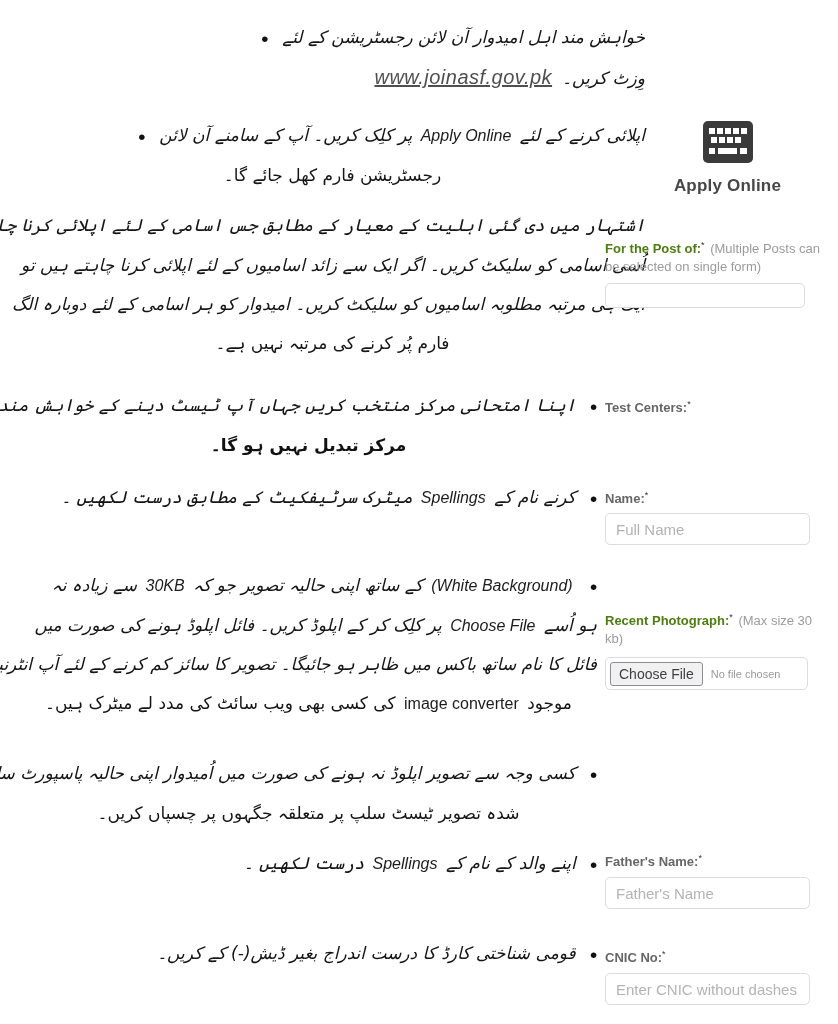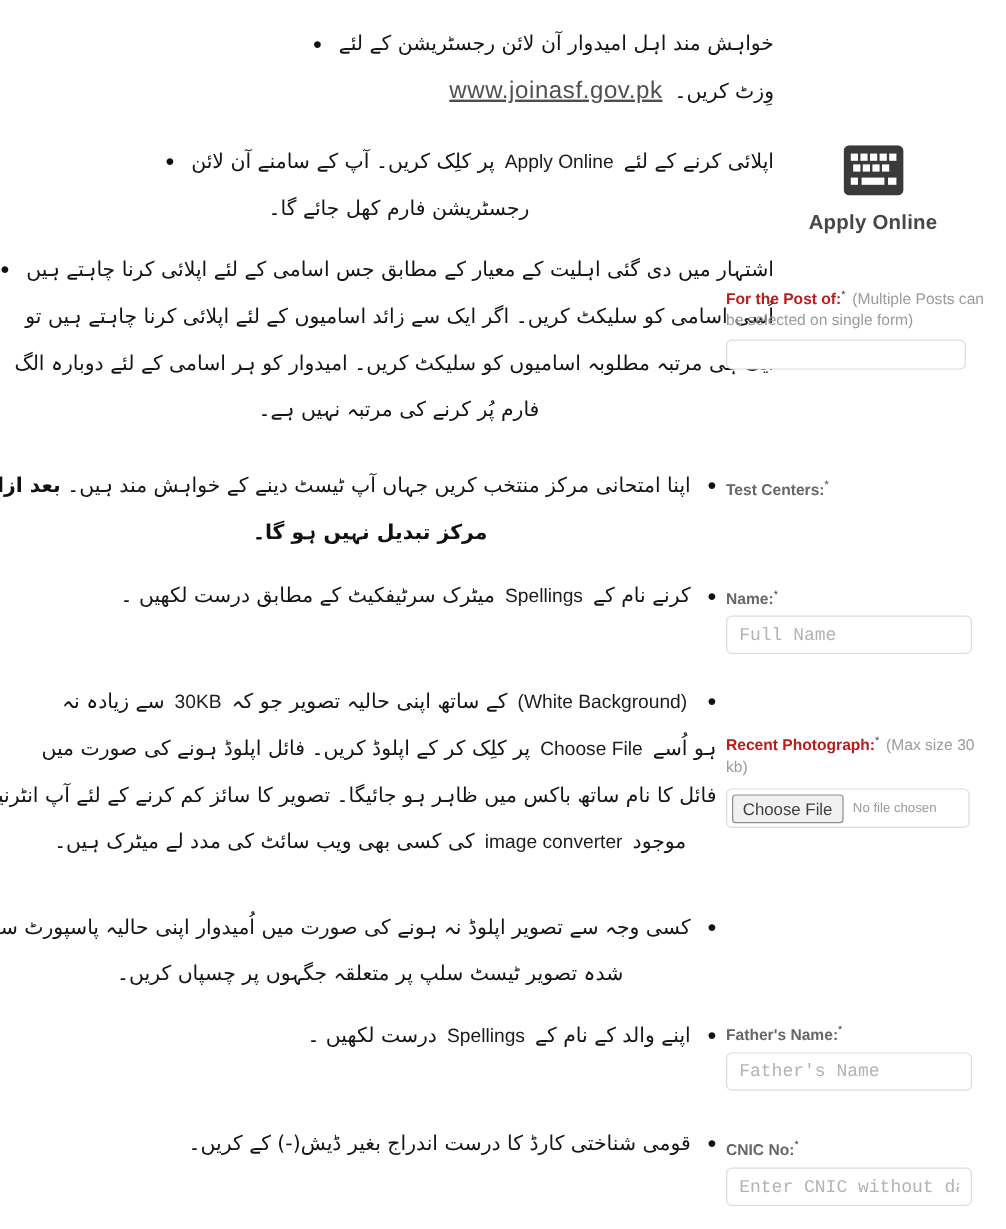--- a/index.html
+++ b/index.html
@@ -6,49 +6,49 @@
   #page{position:relative;width:838px;height:1024px;background:#ffffff;overflow:hidden;
         font-family:"Liberation Sans",sans-serif;}
 
   
   .instructions{position:absolute;left:20px;top:0;width:625px;height:1024px;direction:rtl;}
   .item{position:absolute;right:0;left:0;color:#151515;}
   .item-1{top:18px}.item-2{top:116px}.item-3{top:206px}.item-4{top:386px}
   .item-5{top:478px}.item-6{top:566px}.item-7{top:754px}.item-8{top:844px}.item-9{top:934px}
   .item-4,.item-5,.item-6,.item-7,.item-8,.item-9{padding-right:48px;}
   .line{line-height:39px;white-space:nowrap;}
-  .align-right{text-align:right;}
+  .align-right{text-align:right;font-style:italic;}
   .align-center{text-align:center;}
   .seg-ur{font-family:"DejaVu Sans",sans-serif;font-size:17px;color:#151515;}
   .seg-urb{font-family:"DejaVu Sans",sans-serif;font-size:17px;font-weight:700;color:#111;}
   .seg-en{font-family:"Liberation Sans",sans-serif;font-size:16px;color:#1c1c1c;padding:0 3px;}
   .seg-url{font-family:"Liberation Sans",sans-serif;font-size:20px;color:#4f4f4f;
            text-decoration:underline;letter-spacing:.5px;margin:0 10px;cursor:pointer;}
   .bullet{font-size:21px;color:#111;vertical-align:middle;}
   .bullet-right{margin-left:14px;}
   .bullet-left{margin-right:14px;}
 
   
   .kb-wrap{position:absolute;left:703px;top:121px;width:50px;height:42px;}
   .apply-heading{position:absolute;left:605px;top:176px;width:245px;text-align:center;
                  font-size:17px;font-weight:bold;color:#474747;letter-spacing:.2px;}
   .flabel{position:absolute;left:605px;width:218px;font-size:13px;line-height:18px;color:#4d4d4d;}
-  .lb{font-weight:700;color:#b91c1c;}
+  .lb{font-weight:700;color:#4d7c0f;}
   .lb2{font-weight:700;color:#666;}
   .note{color:#9b9b9b;font-weight:400;}
   .req{font-size:9px;color:#333;vertical-align:super;margin-right:2px;}
   .lbl-post{top:236px;}
   .lbl-tc{top:395px;}
   .lbl-name{top:486px;}
   .lbl-photo{top:608px;}
   .lbl-father{top:849px;}
   .lbl-cnic{top:945px;}
   .fin{position:absolute;left:605px;width:205px;height:32px;border:1px solid #dcdcdc;
        border-radius:5px;background:#fff;box-sizing:border-box;padding:0 10px;
-       font-family:Liberation Mono, monospace;font-size:15px;color:#555;outline:none;}
+       font-family:Liberation Sans, sans-serif;font-size:15px;color:#555;outline:none;}
   .fin::placeholder{color:#b3b3b3;opacity:1;}
   .in-post{top:283px;height:25px;width:200px;}
   .in-name{top:513px;}
   .in-father{top:877px;}
   .in-cnic{top:973px;}
   .selbox{position:absolute;left:605px;top:423px;width:207px;height:33px;border:1px solid #dcdcdc;
           border-radius:5px;background:#fff;box-sizing:border-box;display:flex;align-items:center;
           justify-content:space-between;padding:0 8px;cursor:pointer;}
   .selval{font-size:13.5px;color:#7d7d7d;white-space:nowrap;overflow:hidden;}
   .chev{font-size:13px;color:#555;margin-left:4px;}

